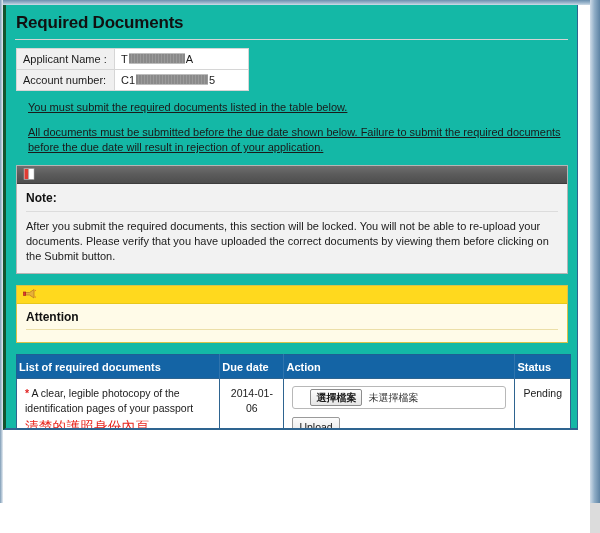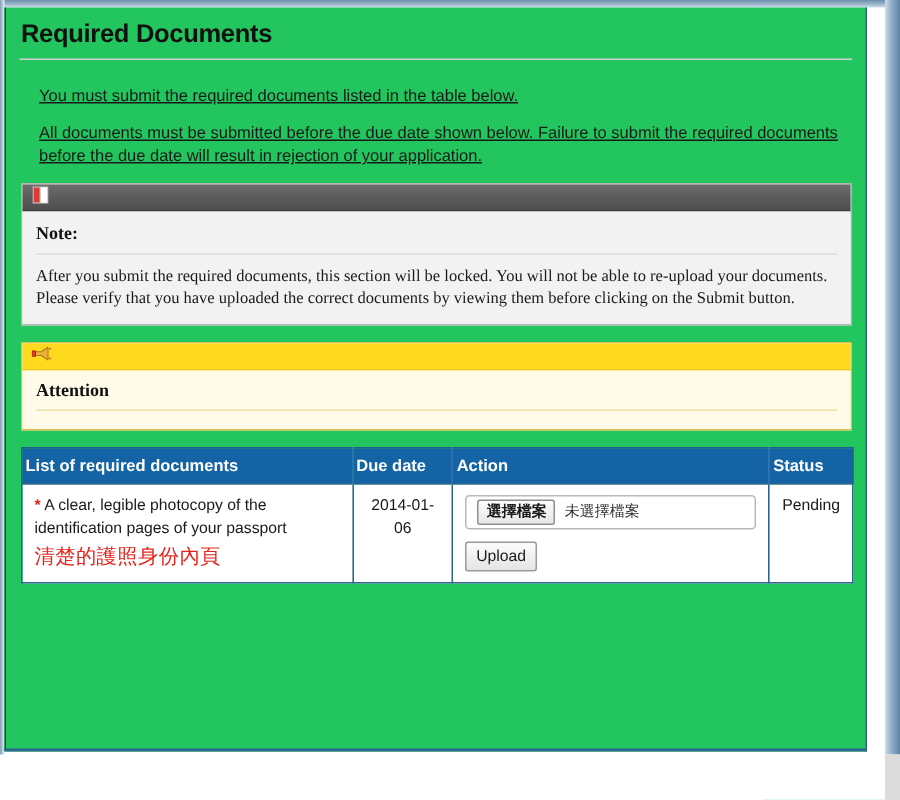--- a/index.html
+++ b/index.html
@@ -38,23 +38,23 @@
   .frame-right-edge {
     position: absolute;
     top: 0; right: 0;
     width: 10px; height: 533px;
     background: linear-gradient(to right, #cfdce8 0%, #8fadc6 45%, #5d83a4 100%);
   }
   .content-surface {
     position: absolute;
     top: 5px; left: 3px;
     width: 575px;
-    height: 496px;
-    background: #22c55e;
-    border-left: 1px solid #14532d;
+    height: 425px;
+    background: #14b8a6;
+    border-left: 3px solid #14532d;
     border-right: 1px solid #2e6490;
     border-bottom: 2px solid #2e6490;
     box-sizing: border-box;
     overflow: hidden;
   }
   .below-frame {
     position: absolute;
     top: 503px; left: 0;
     width: 600px; height: 30px;
     background: #ffffff;
@@ -120,21 +120,20 @@
     line-height: 15px;
     color: #1a1a1a;
     text-decoration: underline;
   }
 
   
   .panel {
     border: 1px solid #b5b5b5;
     margin: 0 0 11px 1px;
     background: #f4f4f4;
-    font-family: Liberation Serif, serif;
   }
   .panel-bar {
     height: 17px;
     background: linear-gradient(to bottom, #6e6e6e 0%, #5b5b5b 50%, #4e4e4e 100%);
     border-bottom: 1px solid #3d3d3d;
     display: flex;
     align-items: center;
     padding-left: 6px;
   }
   .panel-bar .bar-icon { display: block; }
@@ -160,21 +159,21 @@
   
   .panel.attention { border: 1px solid #d8c24a; background: #fffbe8; }
   .attention-bar {
     height: 17px;
     background: #ffd91e;
     border-bottom: 1px solid #e8c81c;
     display: flex;
     align-items: center;
     padding-left: 6px;
   }
-  .attention-body { background: #fffbe8; padding: 6px 9px 7px 9px; }
+  .attention-body { background: #fffbe8; padding: 6px 9px 7px 9px; border-radius: 20px; }
   .attention-heading {
     font-size: 12px;
     font-weight: bold;
     color: #111111;
     margin: 0 0 5px 0;
   }
   .attention-sep {
     border: 0;
     border-top: 1px solid #ecdfa8;
     margin: 0 0 5px 0;
@@ -250,21 +249,21 @@
 
   
   .file-input {
     display: flex;
     align-items: center;
     width: 178px;
     height: 17px;
     border: 1px solid #b8b8b8;
     border-radius: 3px;
     background: #ffffff;
-    padding: 2px 7px;
+    padding: 2px 17px;
     box-sizing: content-box;
     margin-bottom: 8px;
   }
   .file-btn {
     display: inline-flex;
     align-items: center;
     justify-content: center;
     height: 15px;
     padding: 0 5px;
     border: 1px solid #8d8d8d;
@@ -304,20 +303,32 @@
   <div class="frame-right-edge"></div>
 
   <div class="content-surface">
     <div class="inner">
 
       <div class="page-title">Required Documents</div>
       <hr class="title-rule">
 
       <table class="applicant">
         <tbody>
+          <tr>
+            <td class="lbl">Applicant Name :</td>
+            <td class="val">
+              <span>T</span><span class="redact" style="width:56px"></span><span>A</span>
+            </td>
+          </tr>
+          <tr>
+            <td class="lbl">Account number:</td>
+            <td class="val">
+              <span>C1</span><span class="redact" style="width:72px"></span><span>5</span>
+            </td>
+          </tr>
         </tbody>
       </table>
 
       <p class="body-text">You must submit the required documents listed in the table below.</p>
       <p class="body-text">All documents must be submitted before the due date shown below. Failure to submit the required documents before the due date will result in rejection of your application.</p>
 
       <div class="panel">
         <div class="panel-bar">
           <span class="bar-icon">
             <svg width="12" height="12" viewBox="0 0 12 12" aria-hidden="true">

